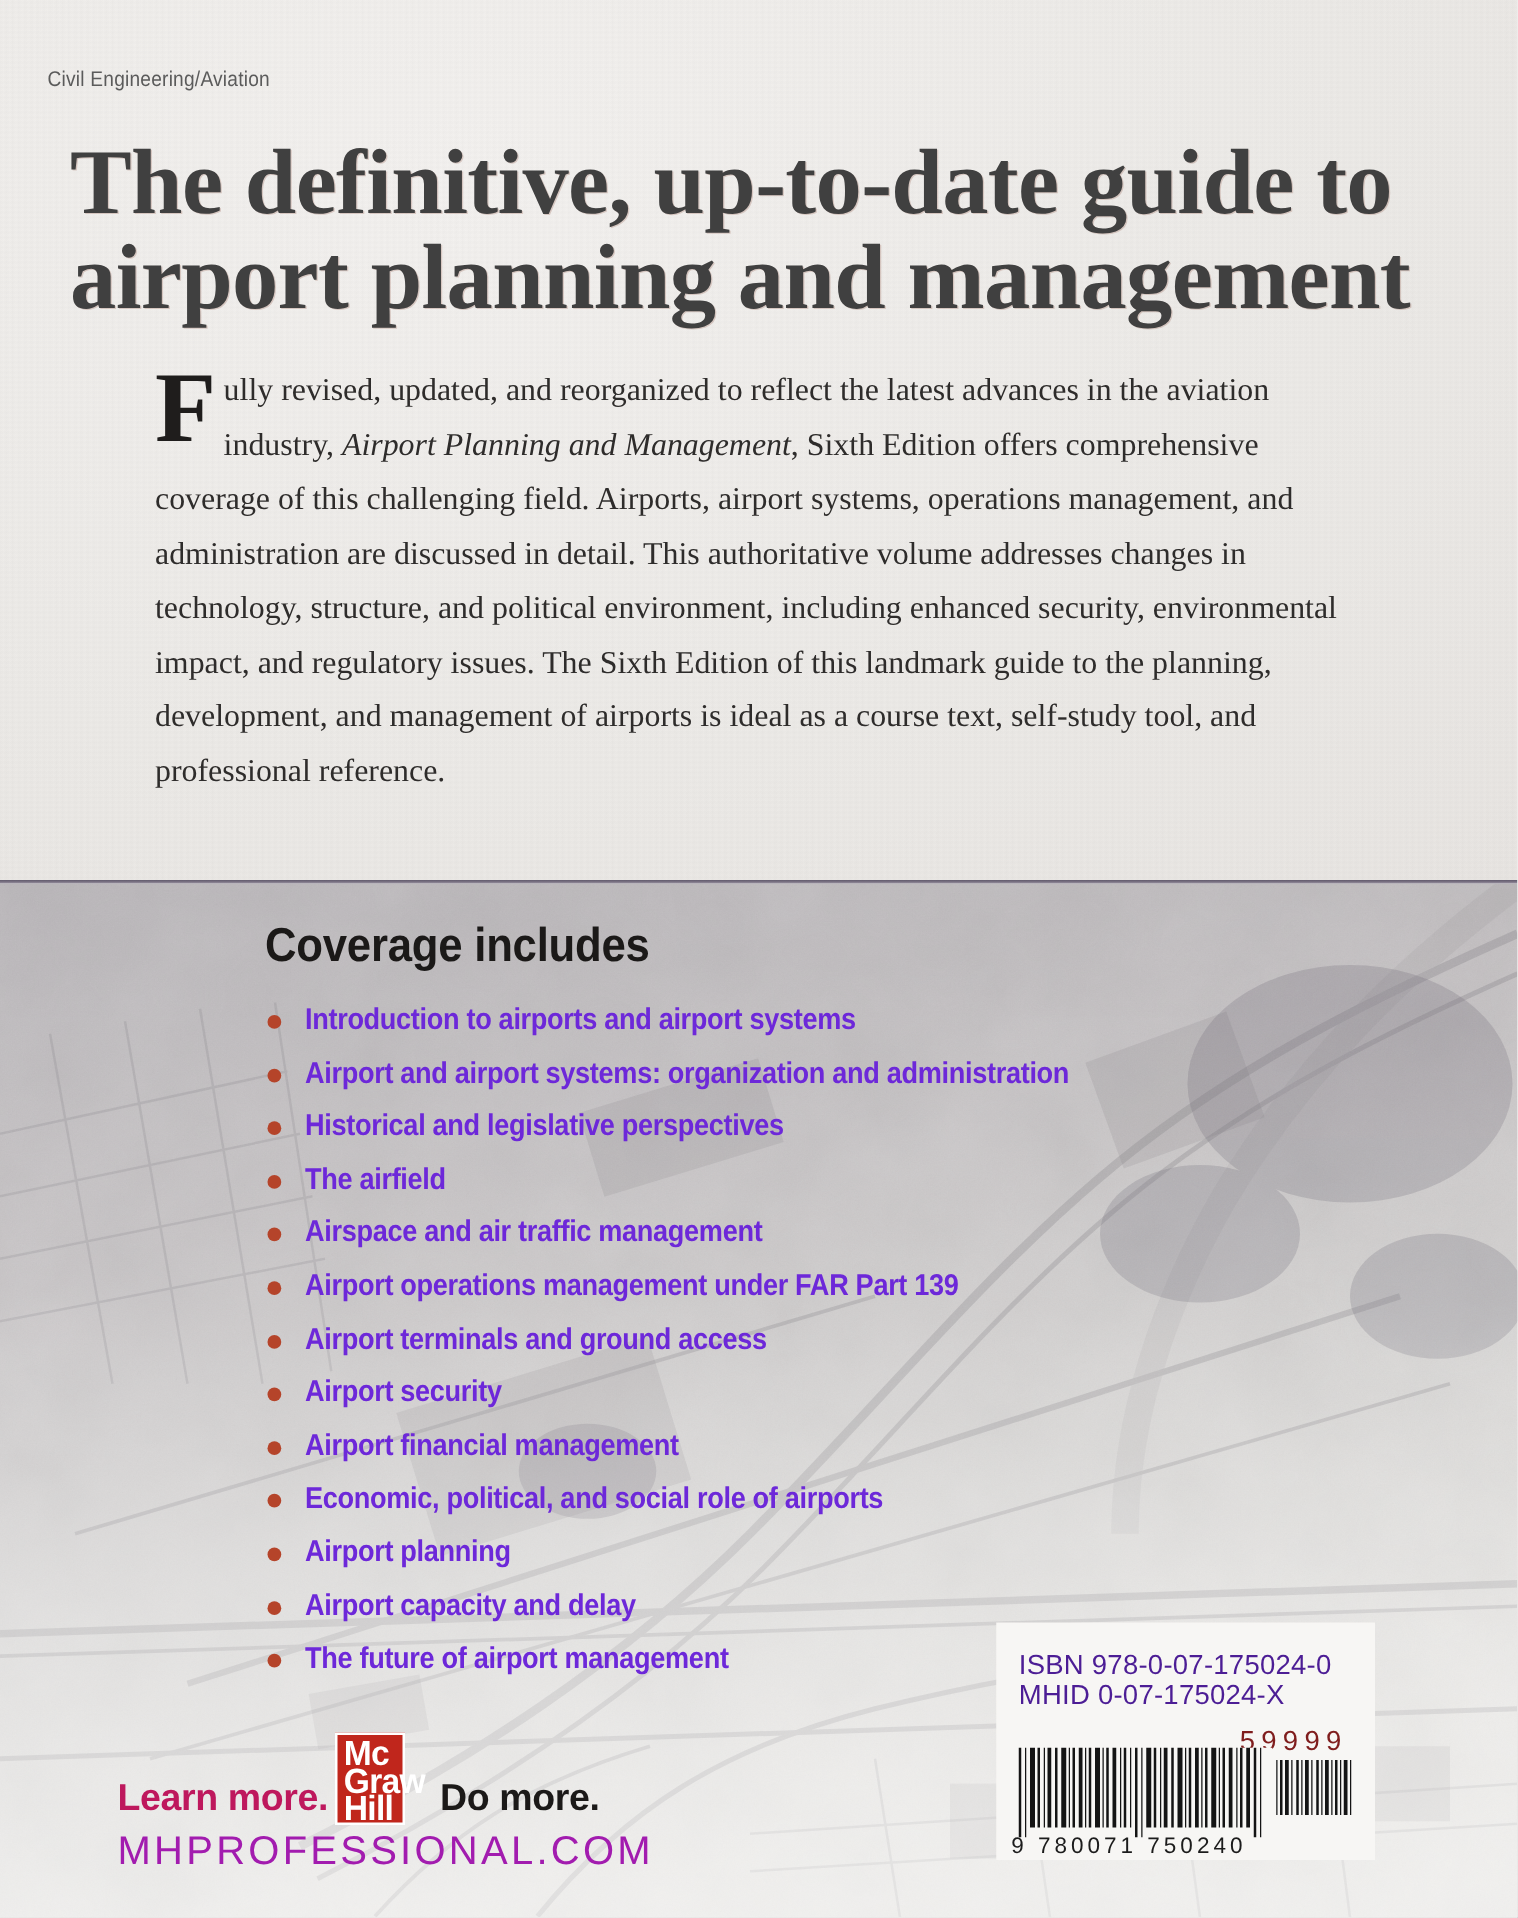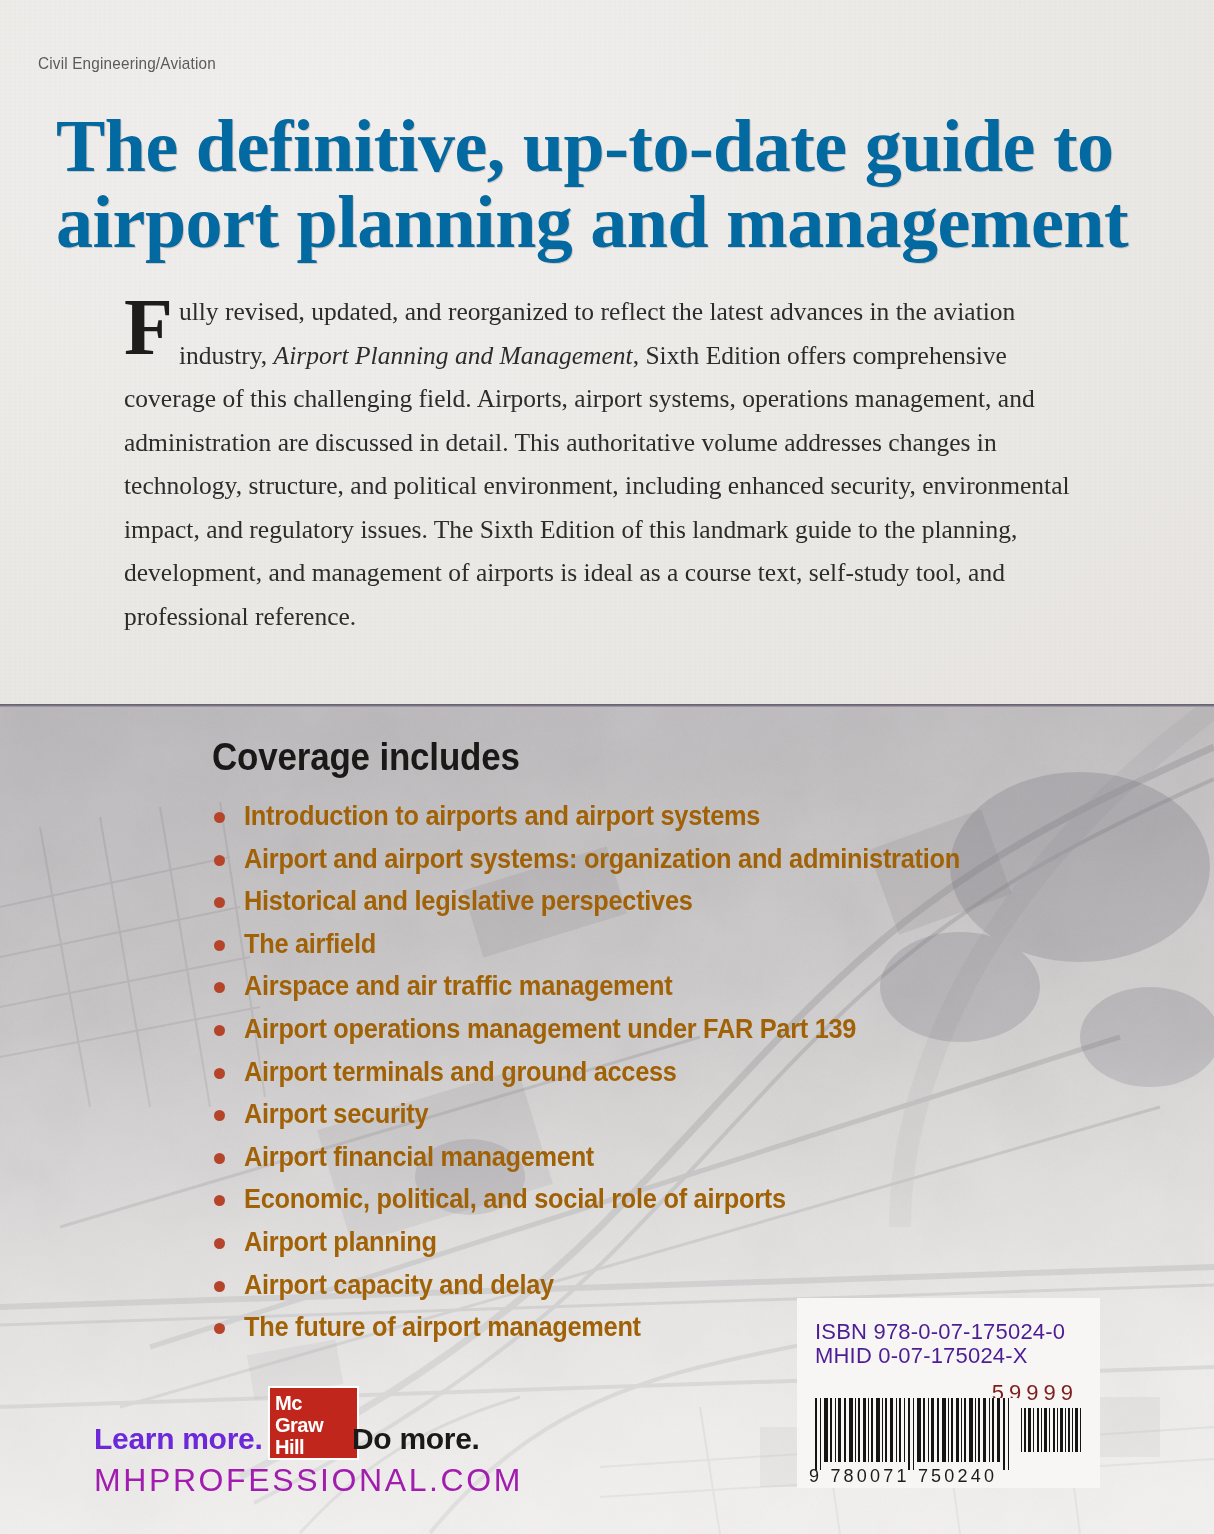--- a/index.html
+++ b/index.html
@@ -86,21 +86,21 @@
     transform: scaleX(0.90);
     transform-origin: left center;
   }
 
   
   .headline {
     position: absolute;
     left: 56px;
     top: 108px;
     width: 1130px;
-    color: #0369a1;
+    color: #404040;
     font-family: "Liberation Serif", serif;
     font-weight: 700;
     font-size: 74px;
     line-height: 76px;
     letter-spacing: -0.5px;
     text-shadow: 1px 1px 0 rgba(120,50,30,.20);
   }
   .headline .hl-line { display: block; transform: scaleX(1.0); transform-origin: left center; }
 
   
@@ -147,23 +147,23 @@
   .coverage-list {
     list-style: none;
     margin: 0;
     padding: 0;
   }
   .coverage-item {
     position: relative;
     padding-left: 32px;
     font-family: "Liberation Sans", sans-serif;
     font-weight: 700;
-    font-size: 28px;
+    font-size: 24px;
     line-height: 42.6px;
-    color: #a16207;
+    color: #6d28d9;
     letter-spacing: -0.3px;
     white-space: nowrap;
   }
   .coverage-item .bullet {
     position: absolute;
     left: 2px;
     top: 17px;
     width: 11px;
     height: 11px;
     border-radius: 50%;
@@ -238,49 +238,49 @@
     width: 660px;
     height: 110px;
   }
   .learn-more {
     position: absolute;
     left: 0;
     top: 24px;
     font-family: "Liberation Sans", sans-serif;
     font-weight: 700;
     font-size: 30px;
-    color: #6d28d9;
+    color: #be185d;
     letter-spacing: -0.3px;
     white-space: nowrap;
   }
   .do-more {
     position: absolute;
     left: 258px;
     top: 24px;
     font-family: "Liberation Sans", sans-serif;
     font-weight: 700;
     font-size: 30px;
     color: #1b1918;
     letter-spacing: -0.3px;
     white-space: nowrap;
     text-align: right;
   }
   .mh-logo {
     position: absolute;
     left: 174px;
     top: -12px;
-    width: 91px;
+    width: 56px;
     height: 74px;
     background: #c0261c;
     border: 2px solid #ffffff;
     box-sizing: border-box;
     color: #ffffff;
     font-family: "Liberation Sans", sans-serif;
     font-weight: 700;
-    font-size: 21px;
+    font-size: 28px;
     line-height: 22px;
     padding: 4px 0 0 5px;
     box-sizing: border-box;
     letter-spacing: -0.6px;
   }
   .mh-logo span { display: block; transform: scaleX(0.96); transform-origin: left center; }
   .mh-url {
     position: absolute;
     left: 0;
     top: 64px;

